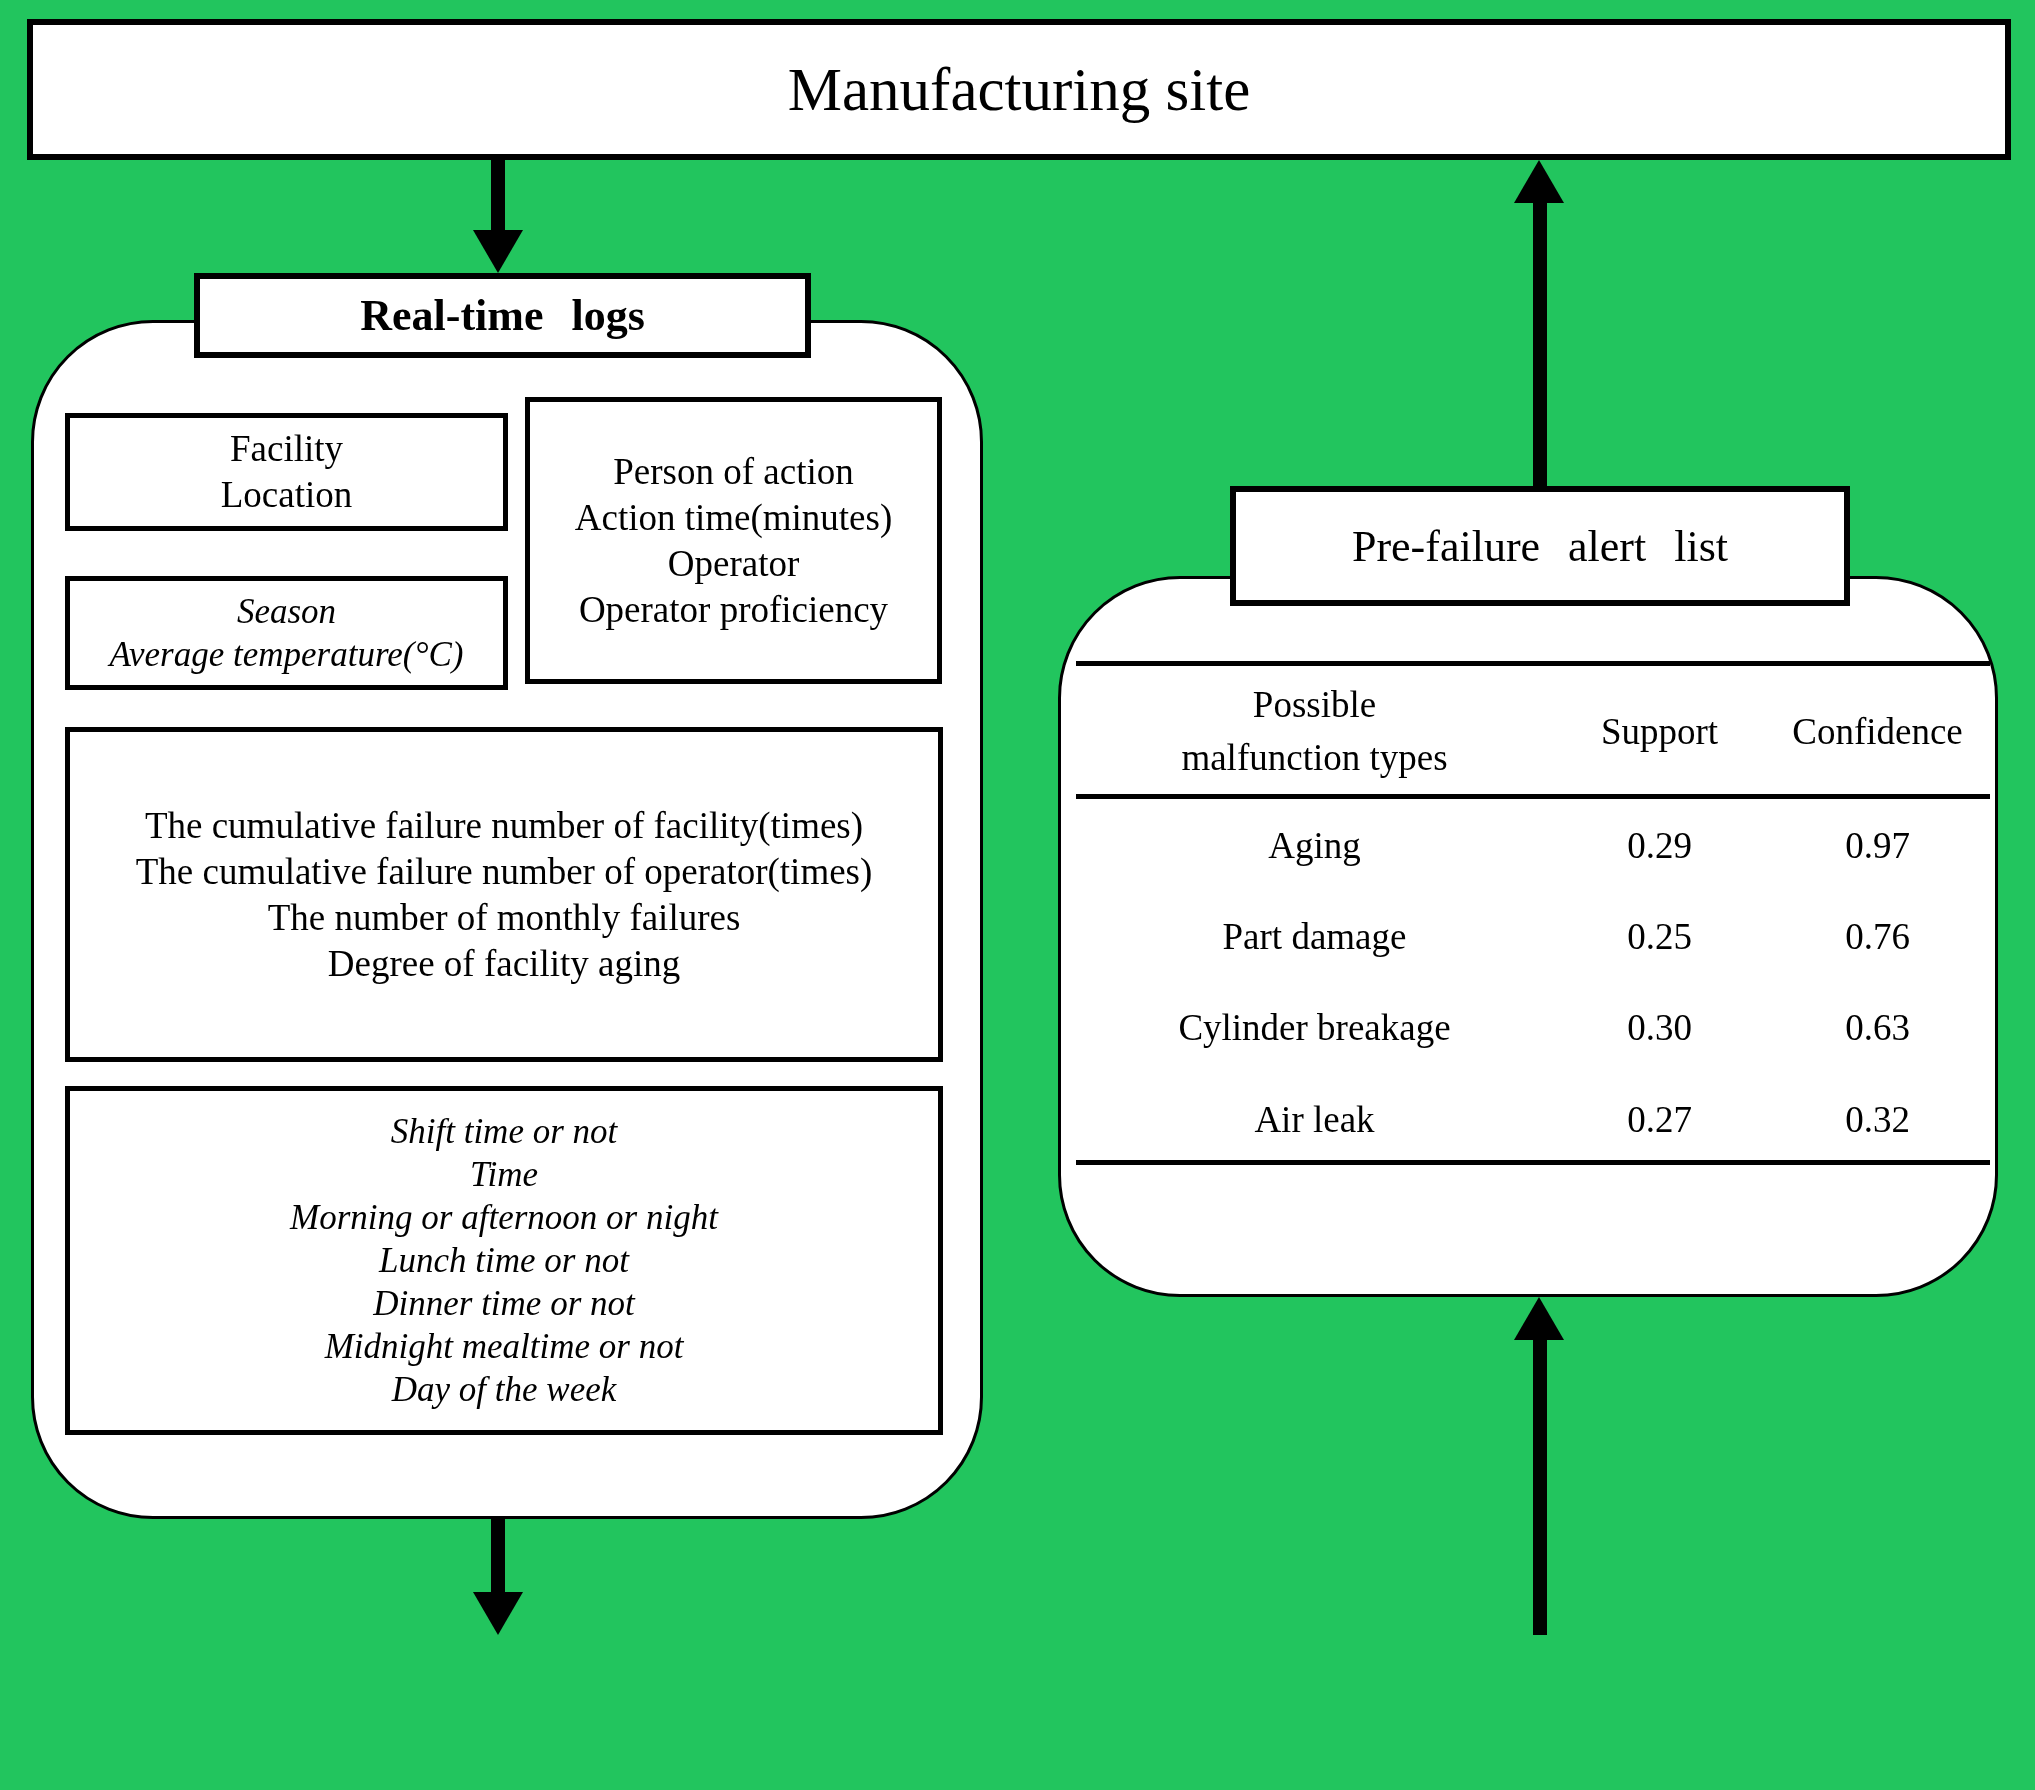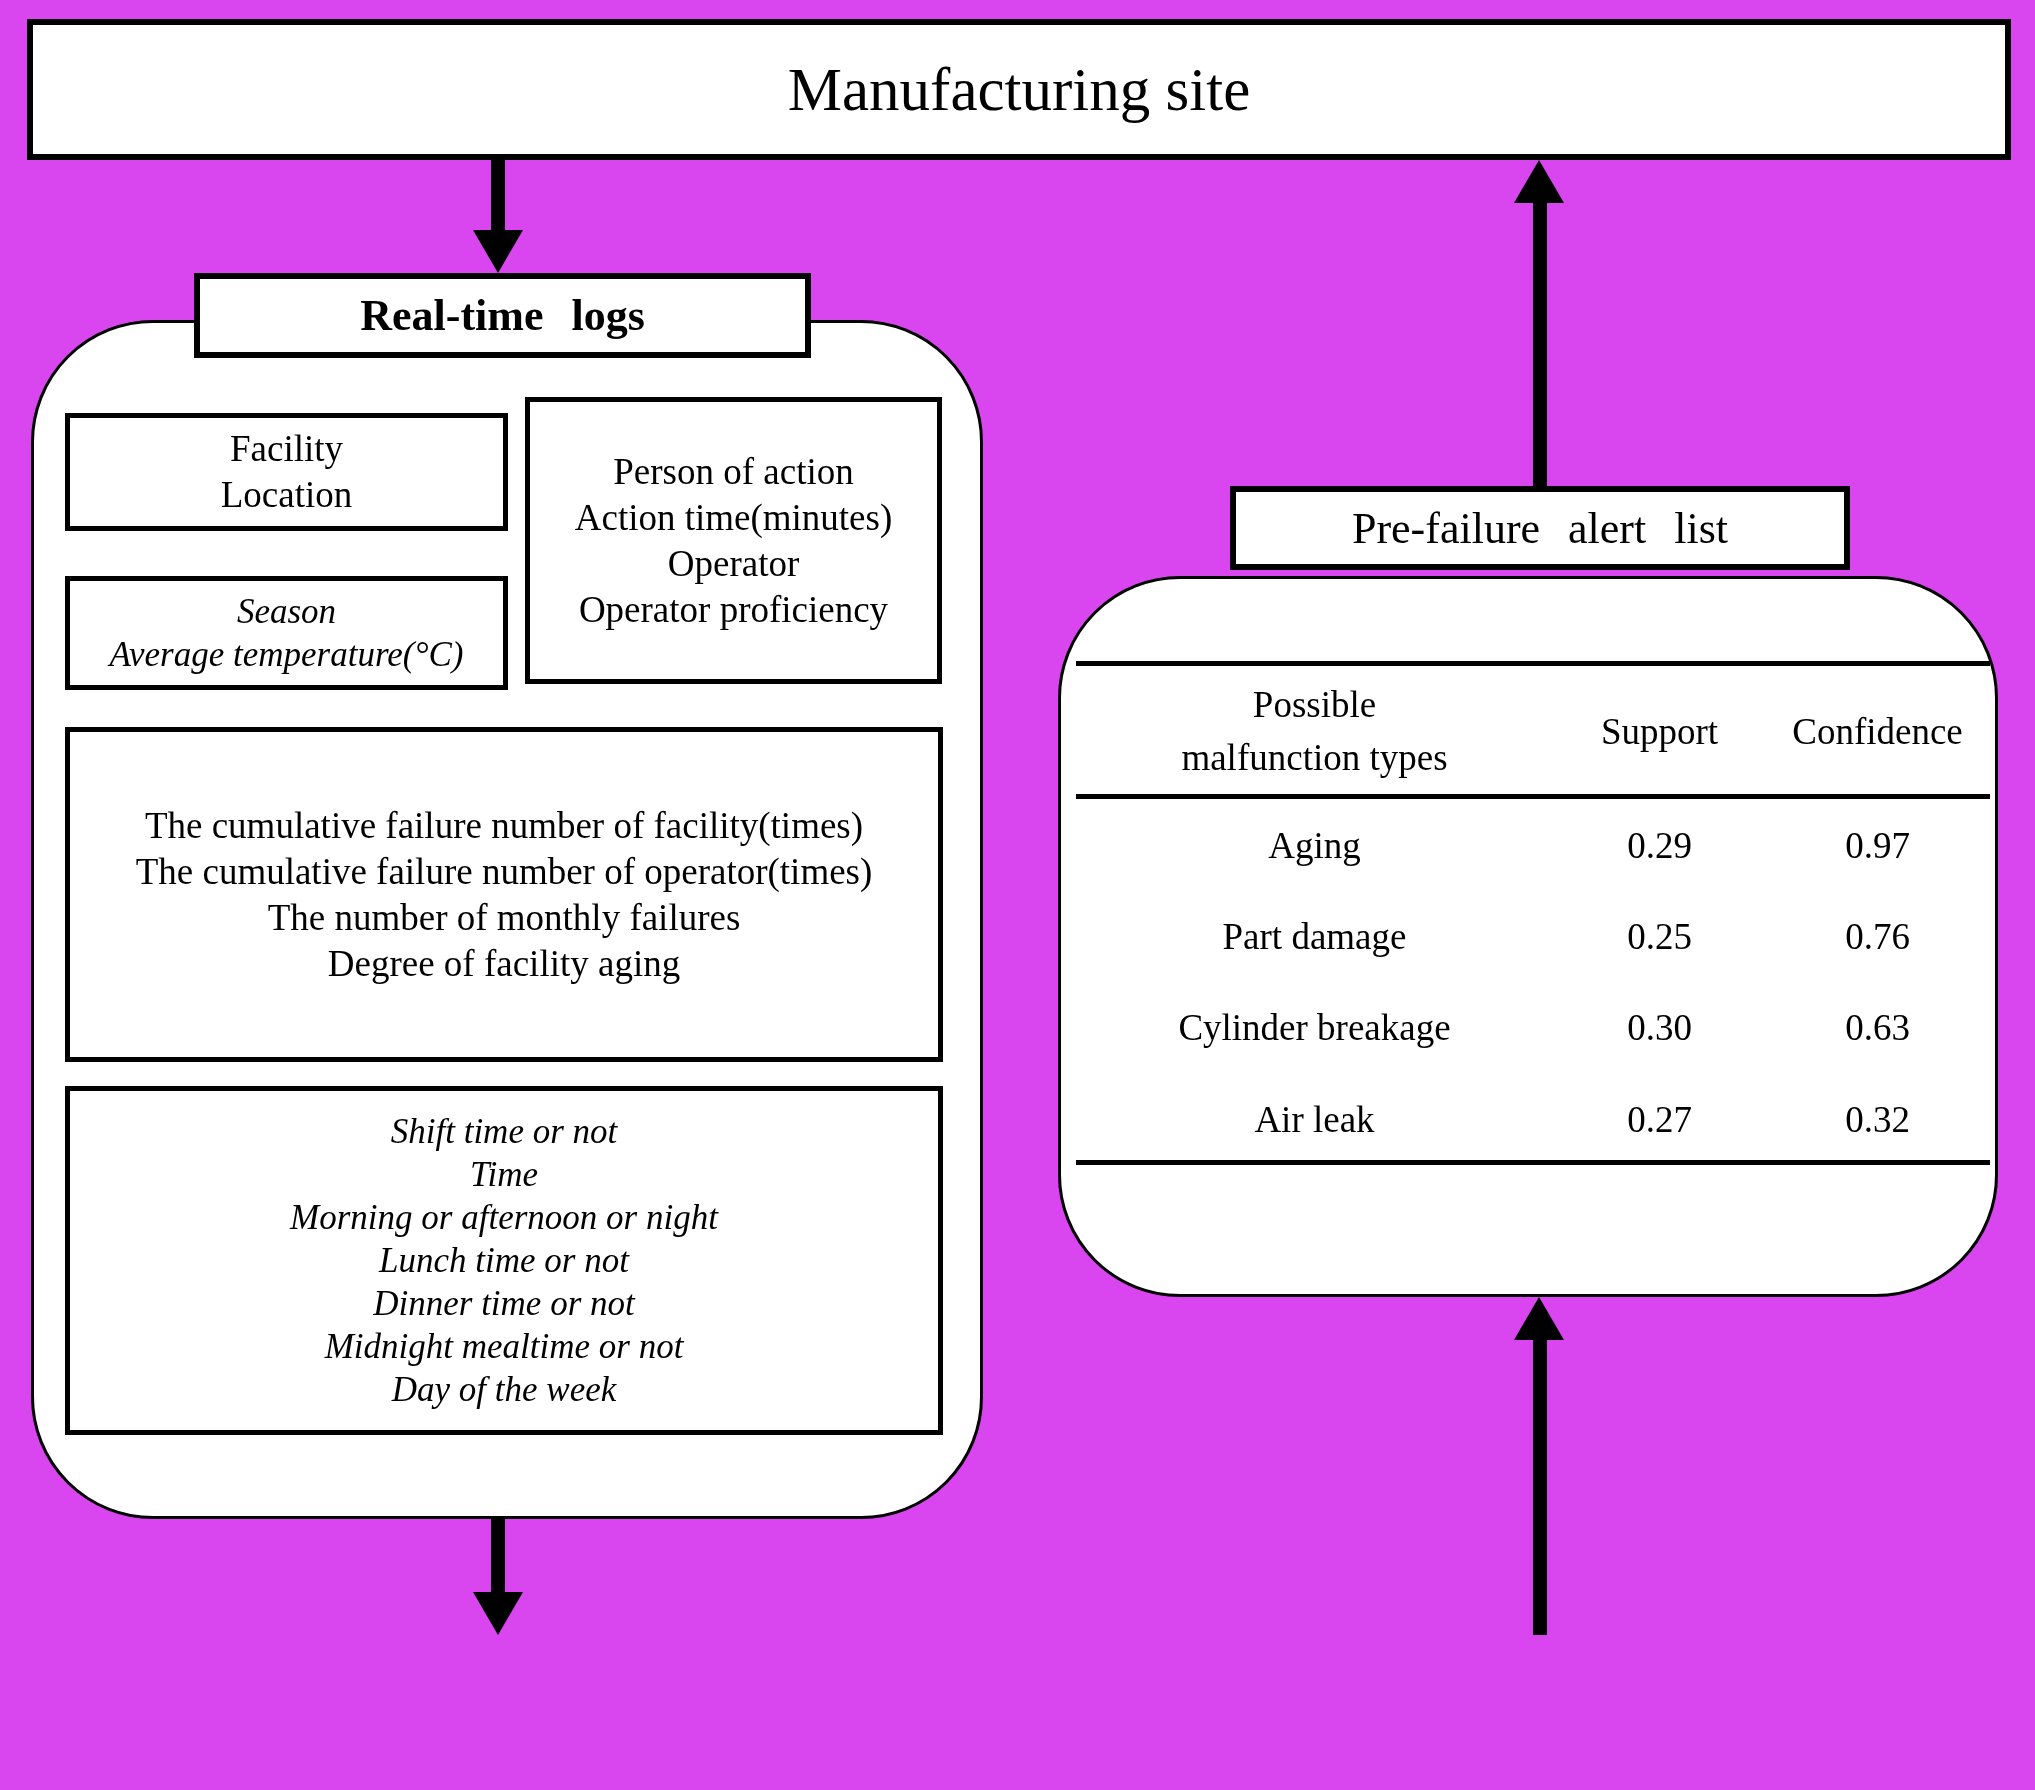--- a/index.html
+++ b/index.html
@@ -4,21 +4,21 @@
 <style>
   html, body {
     margin: 0;
     padding: 0;
     background: #ffffff;
   }
   #page {
     position: relative;
     width: 2035px;
     height: 1790px;
-    background: #d946ef;
+    background: #22c55e;
     font-family: "Liberation Serif", "DejaVu Serif", serif;
     color: #000000;
     overflow: hidden;
   }
   .abs { position: absolute; box-sizing: border-box; }
 
   
   .banner {
     left: 27px;
     width: 1984px;
@@ -163,21 +163,21 @@
     <div class="line">Dinner time or not</div>
     <div class="line">Midnight mealtime or not</div>
     <div class="line">Day of the week</div>
   </div>
 
   <div class="abs arrow-shaft" style="left:491px; top:1519px; height:73px;"></div>
   <div class="abs arrow-head-down" style="left:473px; top:1592px;"></div>
 
   <div class="abs round-container" style="left:1058px; top:576px; width:940px; height:721px;"></div>
 
-  <div class="abs title-box" style="left:1230px; top:486px; width:620px; height:84px;">
+  <div class="abs title-box" style="left:1230px; top:486px; width:620px; height:120px;">
     <span>Pre-failure alert list</span>
   </div>
 
   <div class="abs rule" style="top:661px;"></div>
 
   <div class="abs t-row" style="top:670px; height:122px;">
     <div class="tcol1">
       <div class="hdr-line">Possible</div>
       <div class="hdr-line">malfunction types</div>
     </div>

